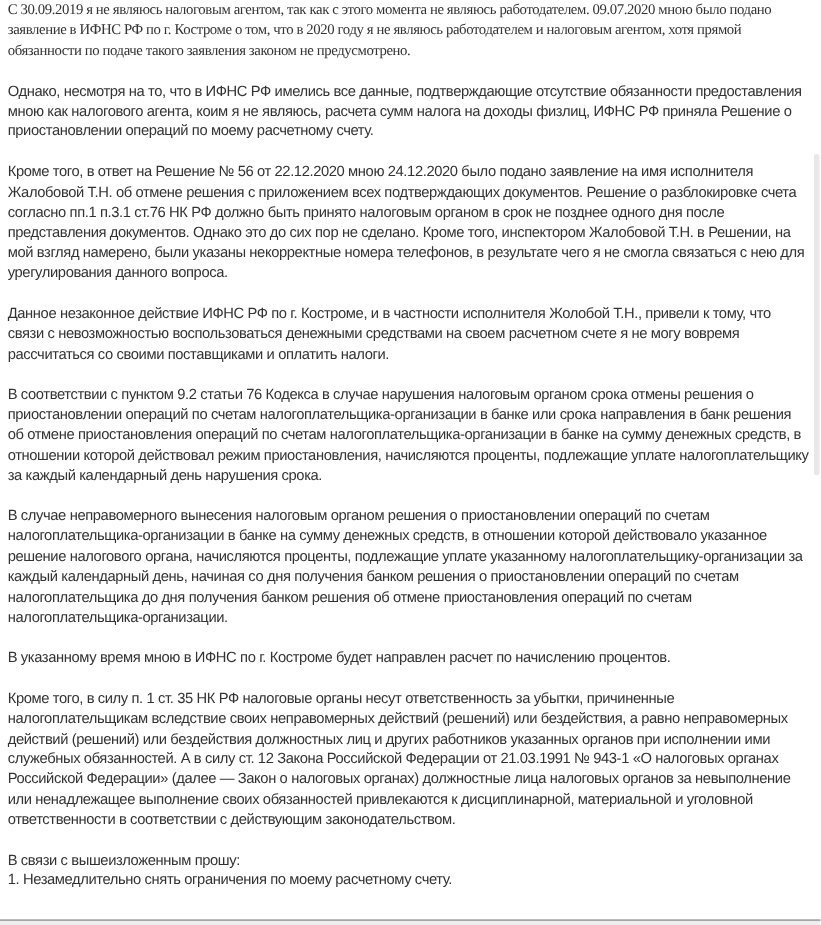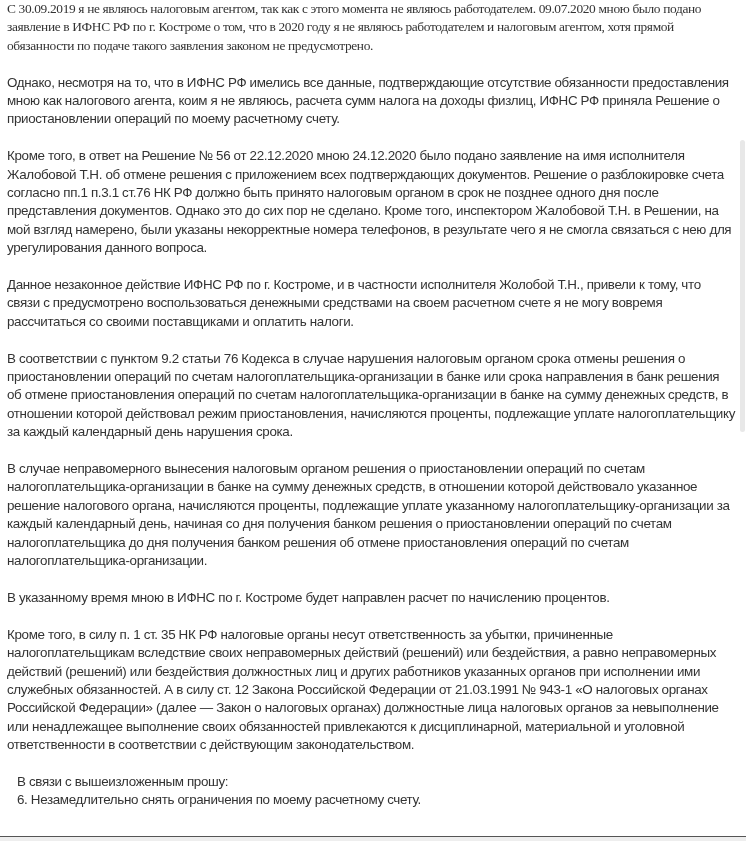--- a/index.html
+++ b/index.html
@@ -30,21 +30,20 @@
     }
     .doc p.first {
       margin-top: 0px;
       font-family: Liberation Serif, serif;
     }
     .doc .list p {
       margin: 0;
     }
     .doc .list {
       margin-bottom: 18.4px;
-      margin-left: 10px;
     }
     .scrollbar {
       position: absolute;
       right: 0;
       top: 0;
       width: 8px;
       height: 841px;
     }
     .scroll-thumb {
       position: absolute;
@@ -72,28 +71,28 @@
       background: #eeeeee;
     }
   </style>
 </head>
 <body>
 
 <div class="doc">
   <p class="first">С 30.09.2019 я не являюсь налоговым агентом, так как с этого момента не являюсь работодателем. 09.07.2020 мною было подано заявление в ИФНС РФ по г. Костроме о том, что в 2020 году я не являюсь работодателем  и налоговым агентом, хотя прямой обязанности по подаче такого заявления законом не предусмотрено.</p>
   <p>Однако, несмотря на то, что в ИФНС РФ имелись все данные, подтверждающие отсутствие обязанности предоставления мною как налогового агента, коим я не являюсь, расчета сумм налога на доходы физлиц, ИФНС РФ приняла Решение о приостановлении операций по моему расчетному счету.</p>
   <p>Кроме того, в ответ на Решение № 56 от 22.12.2020 мною 24.12.2020 было подано заявление на имя исполнителя Жалобовой Т.Н. об отмене решения с приложением всех подтверждающих документов. Решение о разблокировке счета согласно пп.1 п.3.1 ст.76 НК РФ должно быть принято налоговым органом в срок не позднее одного дня после представления документов. Однако это до сих пор не сделано. Кроме того, инспектором Жалобовой Т.Н. в Решении, на мой взгляд намерено, были указаны некорректные номера телефонов, в результате чего я не смогла связаться с нею для урегулирования данного вопроса.</p>
-  <p>Данное незаконное действие ИФНС РФ по г. Костроме, и в частности исполнителя Жолобой Т.Н., привели к тому, что связи с предусмотрено воспользоваться денежными средствами на своем расчетном счете я не могу вовремя рассчитаться со своими поставщиками и оплатить налоги.</p>
+  <p>Данное незаконное действие ИФНС РФ по г. Костроме, и в частности исполнителя Жолобой Т.Н., привели к тому, что связи с невозможностью воспользоваться денежными средствами на своем расчетном счете я не могу вовремя рассчитаться со своими поставщиками и оплатить налоги.</p>
   <p>В соответствии с пунктом 9.2 статьи 76 Кодекса в случае нарушения налоговым органом срока отмены решения о приостановлении операций по счетам налогоплательщика-организации в банке или срока направления в банк решения об отмене приостановления операций по счетам налогоплательщика-организации в банке на сумму денежных средств, в отношении которой действовал режим приостановления, начисляются проценты, подлежащие уплате налогоплательщику за каждый календарный день нарушения срока.</p>
   <p>В случае неправомерного вынесения налоговым органом решения о приостановлении операций по счетам налогоплательщика-организации в банке на сумму денежных средств, в отношении которой действовало указанное решение налогового органа, начисляются проценты, подлежащие уплате указанному налогоплательщику-организации за каждый календарный день, начиная со дня получения банком решения о приостановлении операций по счетам налогоплательщика до дня получения банком решения об отмене приостановления операций по счетам налогоплательщика-организации.</p>
   <p>В указанному время мною в ИФНС по г. Костроме будет направлен расчет по начислению процентов.</p>
   <p>Кроме того, в силу п. 1 ст. 35 НК РФ налоговые органы несут ответственность за убытки, причиненные налогоплательщикам вследствие своих неправомерных действий (решений) или бездействия, а равно неправомерных действий (решений) или бездействия должностных лиц и других работников указанных органов при исполнении ими служебных обязанностей. А в силу ст. 12 Закона Российской Федерации от 21.03.1991 № 943-1 «О налоговых органах Российской Федерации» (далее — Закон о налоговых органах) должностные лица налоговых органов за невыполнение или ненадлежащее выполнение своих обязанностей привлекаются к дисциплинарной, материальной и уголовной ответственности в соответствии с действующим законодательством.</p>
   <div class="list">
     <p>В связи с вышеизложенным прошу:</p>
-    <p>6. Незамедлительно снять ограничения по моему расчетному счету.</p>
+    <p>1. Незамедлительно снять ограничения по моему расчетному счету.</p>
   </div>
 
 </div>
 
 <div class="scrollbar">
   <div class="scroll-thumb"></div>
 </div>
 
 <div class="bottom-edge"></div>
 <div class="bottom-fade"></div>

